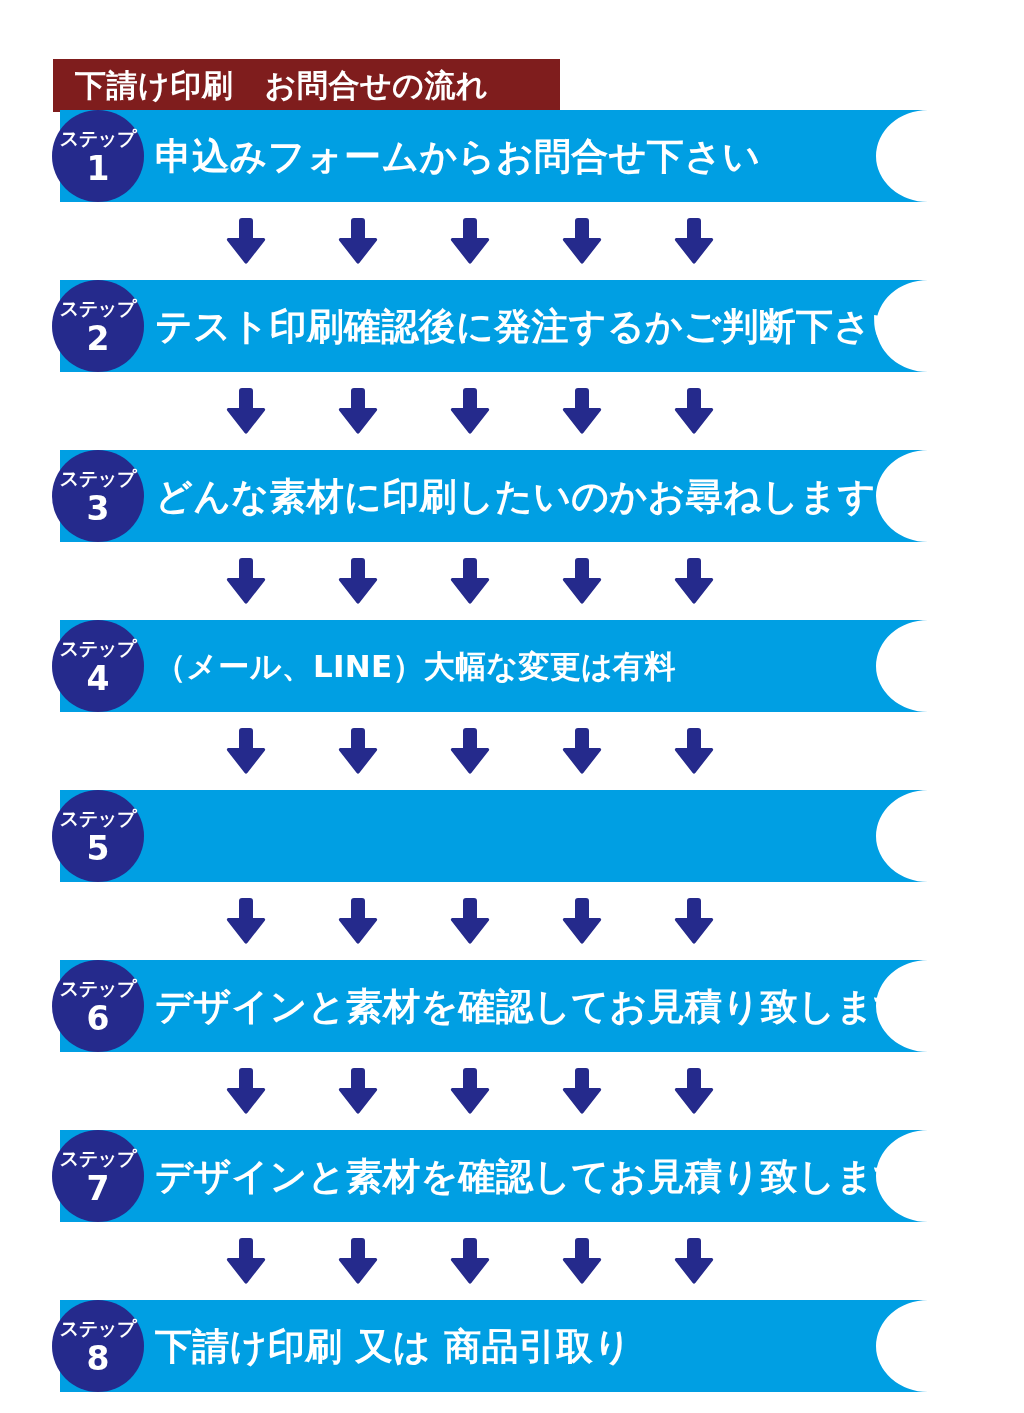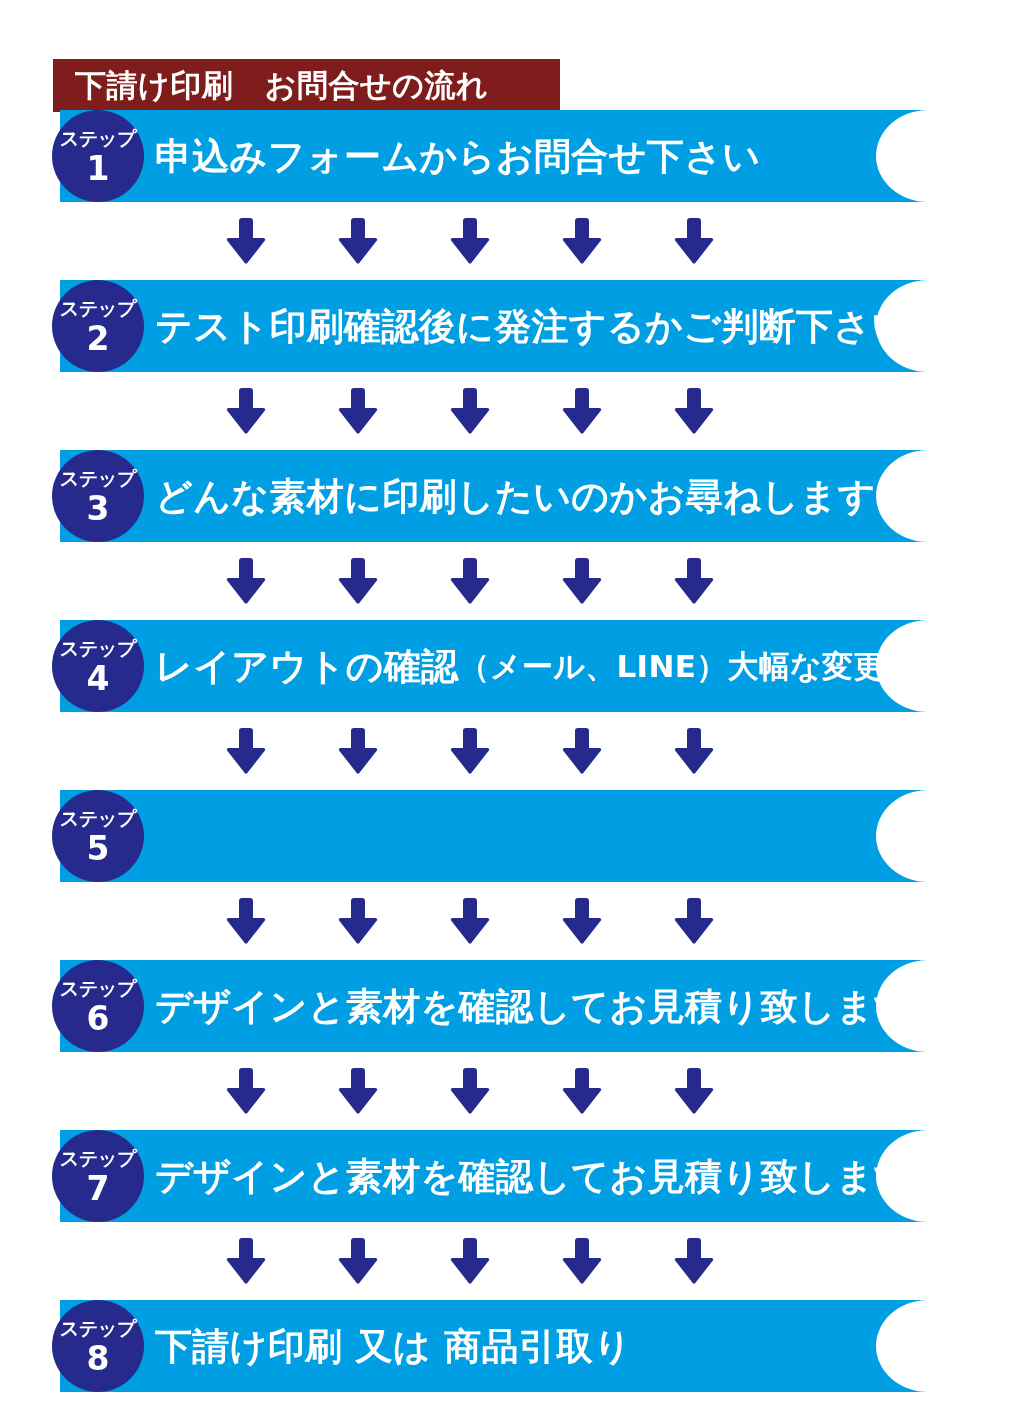--- a/index.html
+++ b/index.html
@@ -279,21 +279,20 @@
       <div class="step-bar">
         <svg viewBox="0 0 900 92" preserveAspectRatio="none" xmlns="http://www.w3.org/2000/svg">
           <path d="M0,0 L900,0 L868,0 A 52 46 0 0 0 868,92 L900,92 L0,92 Z" fill="#009fe3"></path>
         </svg>
       </div>
       <div class="step-badge">
         <span class="badge-word">ステップ</span>
         <span class="badge-num">4</span>
       </div>
       <div class="step-label">
-        <span class="label-main">レイアウトの確認</span>
         <span class="label-sub">（メール、LINE）大幅な変更は有料</span>
       </div>
     </div>
     <div class="arrow-row">
       <div class="arrows">
         <span>
           <svg class="arrow-icon" viewBox="0 0 42 46" xmlns="http://www.w3.org/2000/svg">
             <path d="M14,3 a3,3 0 0 1 3,-3 h8 a3,3 0 0 1 3,3 v17 h10.5 a1.6,1.6 0 0 1 1.2,2.7 L22.3,45 a1.8,1.8 0 0 1 -2.6,0 L2.3,22.7 A1.6,1.6 0 0 1 3.5,20 H14 Z" fill="#252a8c"></path>
           </svg>
         </span>

